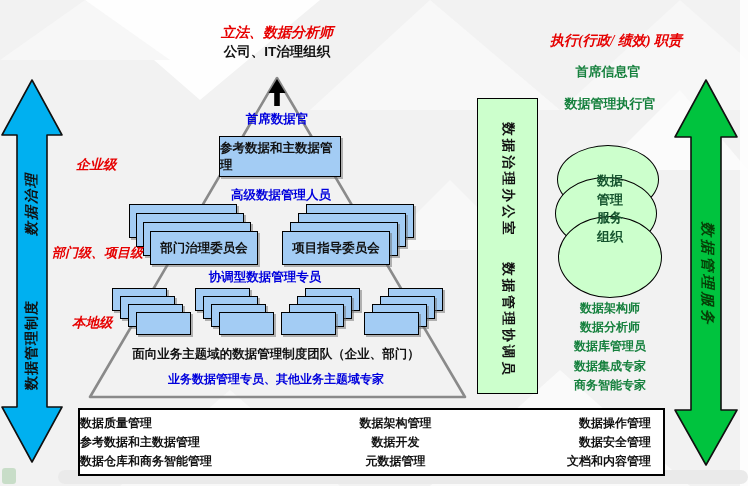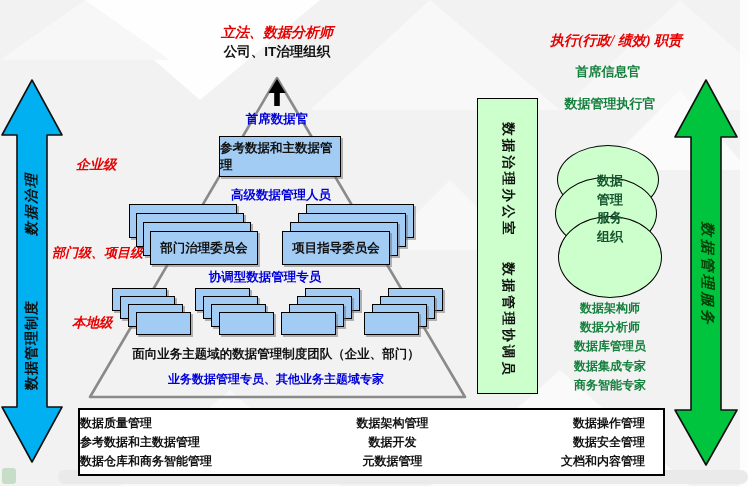--- a/index.html
+++ b/index.html
@@ -23,21 +23,21 @@
   .office{position:absolute;left:477px;top:98px;width:61px;height:296px;background:#ccffcc;border:1.8px solid #000;box-sizing:border-box;z-index:2;}
   .ellipse{position:absolute;background:#ccffcc;border:1.6px solid #000;border-radius:50%;box-sizing:border-box;}
   .vtext{position:absolute;white-space:nowrap;font-weight:bold;color:#111;}
   .rot90{transform:translate(-50%,-50%) rotate(90deg);}
   .rotn90{transform:translate(-50%,-50%) rotate(-90deg);}
   
   .funcbox{position:absolute;left:78px;top:408px;width:587px;height:68px;background:#fff;border:2px solid #000;box-sizing:border-box;display:flex;z-index:5;}
   .funcbox .col{display:flex;flex-direction:column;justify-content:center;font-size:12px;font-weight:bold;color:#111;line-height:19px;}
   .funcbox .c1{width:225px;padding-left:0;text-align:left;}
   .funcbox .c2{flex:1;text-align:center;}
-  .funcbox .c3{width:165px;padding-right:18px;text-align:right;}
+  .funcbox .c3{width:165px;padding-right:12px;text-align:right;}
   .circle-text{position:absolute;left:610px;top:172px;transform:translateX(-50%);text-align:center;
     font-size:13px;font-weight:bold;color:#14532d;line-height:18.5px;z-index:6;}
   .roles{position:absolute;left:610px;top:299px;transform:translateX(-50%);text-align:center;
     font-size:12px;line-height:19.2px;z-index:6;}
   .roles span{display:block;}
   .circle-text span{display:block;}
   .corner-mark{position:absolute;left:2px;top:468px;width:14px;height:16px;background:#7ab87a;opacity:.35;border-radius:3px;z-index:1;}
 </style>
 </head>
 <body>

